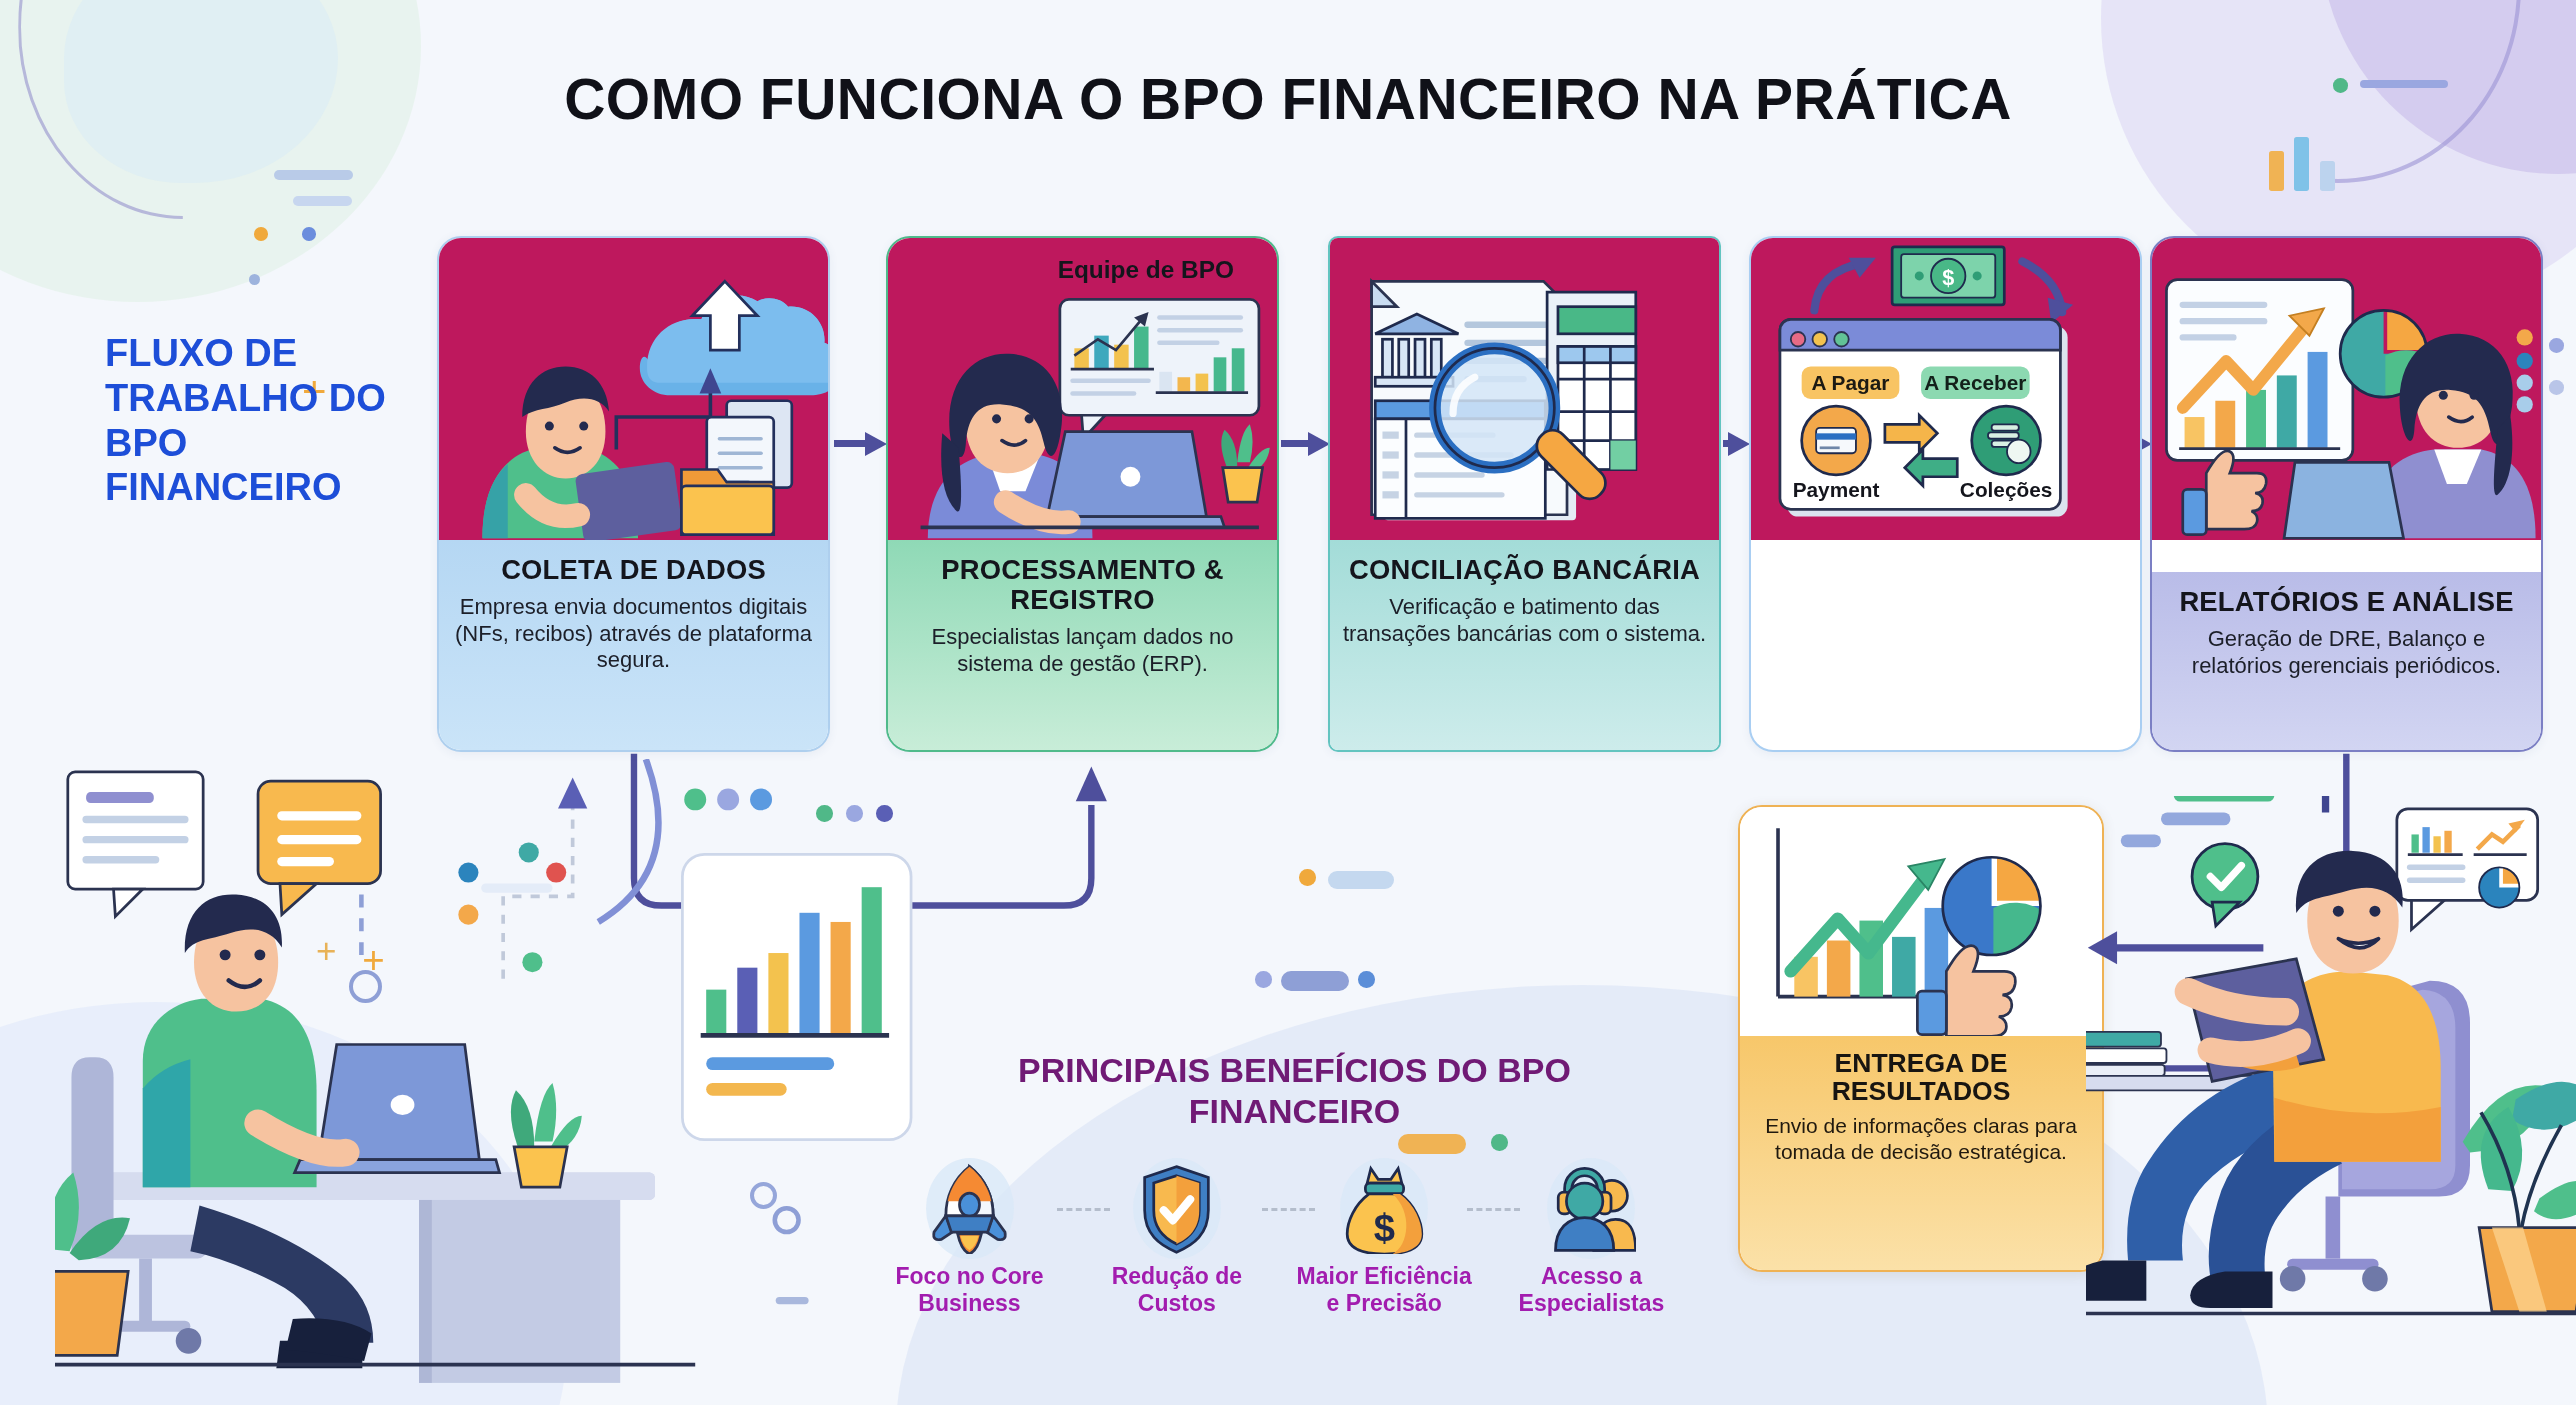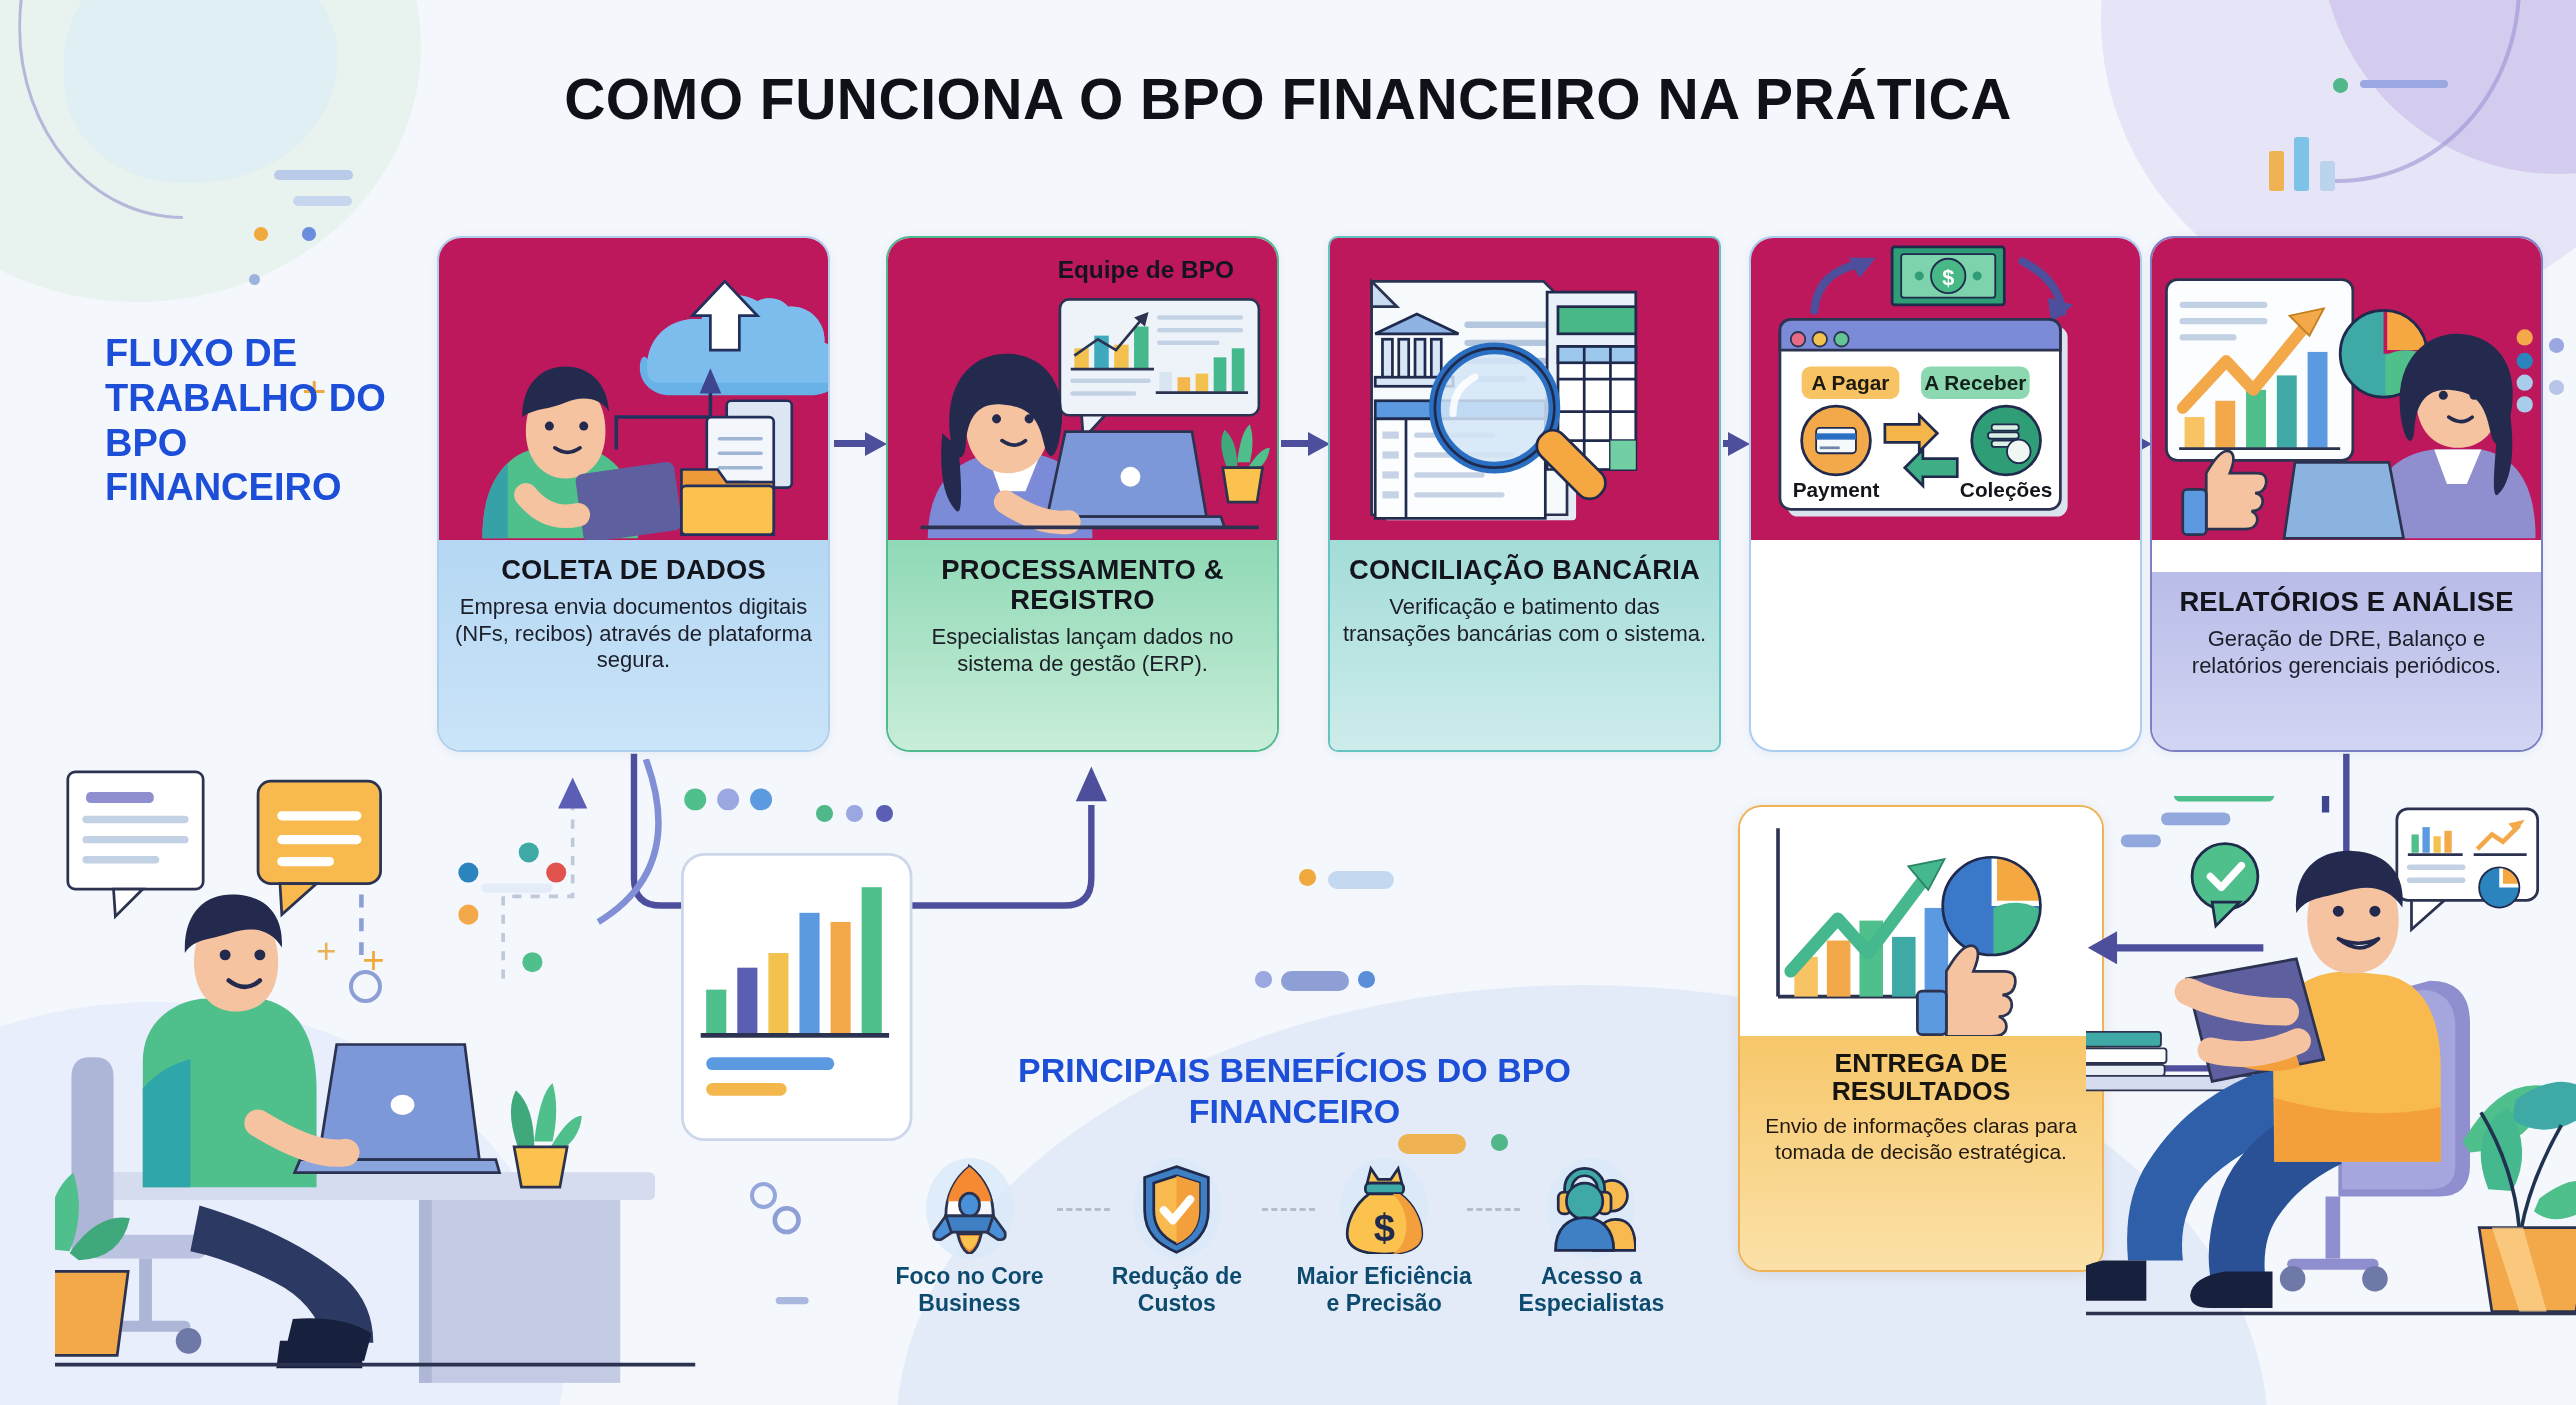--- a/index.html
+++ b/index.html
@@ -141,40 +141,40 @@
     width: 0; height: 0;
     border-top: 12px solid transparent;
     border-bottom: 12px solid transparent;
     border-left: 22px solid #4e4f9c;
   }
 
   
   .benefits-title {
     position: absolute; left: 1011px; top: 1050px; width: 567px;
     text-align: center; font-size: 34px; font-weight: 700;
-    color: #1d4ed8; line-height: 1.2;
+    color: #701a75; line-height: 1.2;
   }
   .benefits-row {
     position: absolute; left: 878px; top: 1160px;
     width: 805px; display: flex; align-items: flex-start; justify-content: space-between;
   }
   .benefit { width: 183px; text-align: center; position: relative; }
   .benefit .bicon {
     width: 100%; height: 97px;
     display: flex; align-items: center; justify-content: center;
     position: relative;
   }
   .benefit .bicon .halo {
     position: absolute; width: 88px; height: 101px; border-radius: 50%;
     background: #d9e8f7; opacity: .8; z-index: 0;
   }
   .benefit .bicon svg { position: relative; z-index: 1; }
   .benefit .blabel {
     margin-top: 5.5px; font-size: 23px; font-weight: 600;
-    color: #0c4a6e; line-height: 1.18;
+    color: #a21caf; line-height: 1.18;
   }
   .bdash {
     position: absolute; top: 48px; height: 0;
     border-top: 3.7px dashed #b4bdcc; width: 53px;
   }
 
   
   .sq { position: absolute; }
   svg { display: block; }
   .illus-svg { position: absolute; left: 0; top: 0; width: 100%; height: 100%; }

